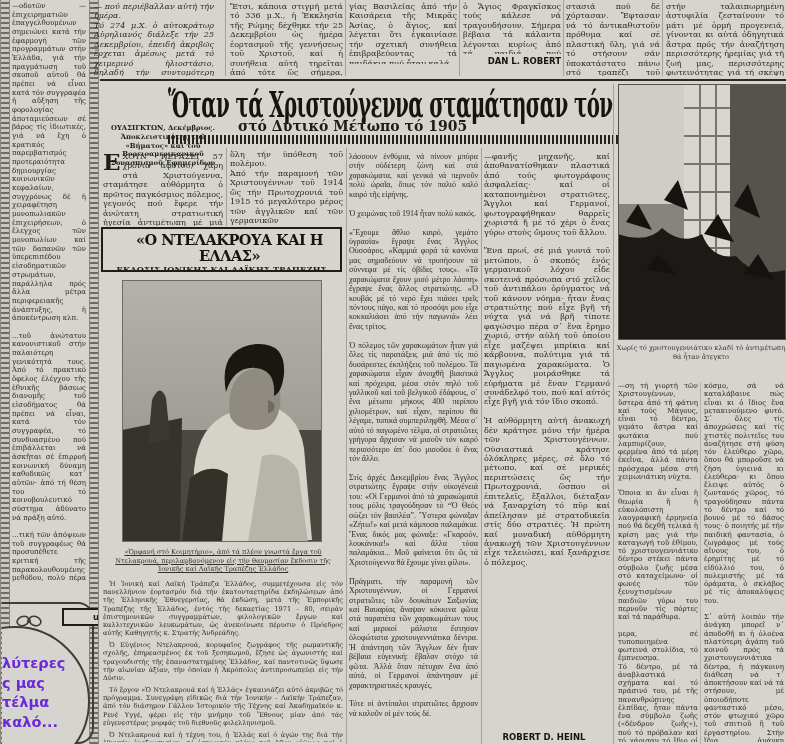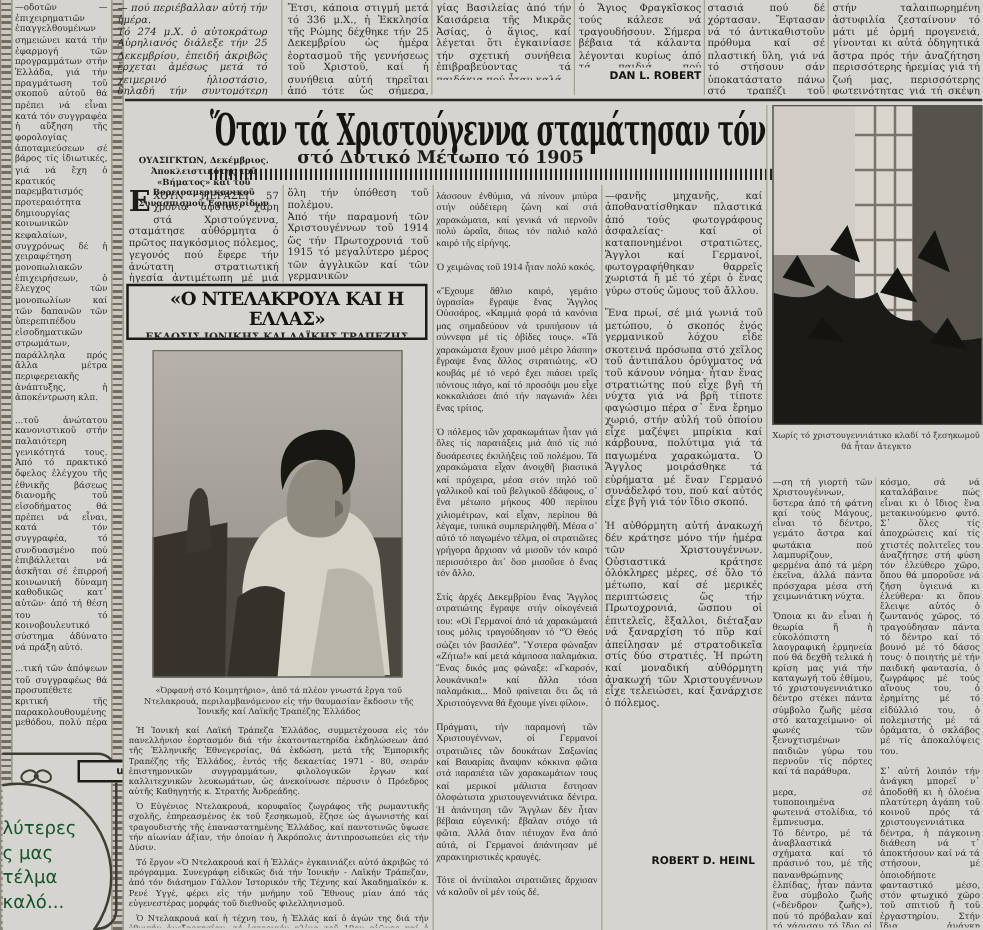--- a/index.html
+++ b/index.html
@@ -27,22 +27,22 @@
   .dropcap{float:left;font-size:23px;line-height:0.85;font-weight:bold;padding-right:2px;color:#1d1c17;}
   .box{position:absolute;left:101px;top:227px;width:241px;height:45px;
        border:2.5px solid #1d1c17;box-sizing:border-box;text-align:center;overflow:hidden;}
   .box-title{font-weight:bold;font-size:14.5px;line-height:1.1;margin-top:3px;color:#15140f;letter-spacing:-0.5px;margin-left:16px;}
   .box-sub{font-weight:bold;font-size:8.2px;letter-spacing:0.2px;color:#23221d;}
   .caption{position:absolute;font-size:6.6px;line-height:1.3;text-align:center;color:#33322c;}
   .review p{margin:0 0 4px 0;text-indent:6px;}
   .sig{position:absolute;font-family:"DejaVu Sans",sans-serif;font-weight:bold;font-size:8.5px;
        text-align:right;color:#15140f;}
   .photo-frame{position:absolute;background:#b9b7af;box-shadow:0 0 0 1px #8a887e inset;}
-  .ball-line{font-family:"DejaVu Sans",sans-serif;font-weight:normal;font-size:14.5px;
-             line-height:1.35;color:#14532d;white-space:nowrap;}
+  .ball-line{font-family:"DejaVu Sans",sans-serif;font-weight:bold;font-size:14.5px;
+             line-height:1.35;color:#6d28d9;white-space:nowrap;}
 </style>
 </head>
 <body>
 
 <div class="chain" style="left:0;"></div>
 <div class="chain" style="left:89px;"></div>
 
 <div class="col tiny" style="left:12px;top:2px;width:74px;height:580px;font-size:7px;">—οδοτῶν — ἐπιχειρηματιῶν ἐπαγγελθουμένων σημειώνει κατά τήν ἐφαρμογή τῶν προγραμμάτων στήν Ἑλλάδα, γιά τήν πραγμάτωση τοῦ σκοποῦ αὐτοῦ θά πρέπει νά εἶναι κατά τόν συγγραφέα ἡ αὔξηση τῆς φορολογίας ἀποταμιεύσεων σέ βάρος τίς ἰδιωτικές, γιά νά ἔχη ὁ κρατικός παρεμβατισμός προτεραιότητα δημιουργίας κοινωνικῶν κεφαλαίων, συγχρόνως δέ ἡ χειραφέτηση μονοπωλιακῶν ἐπιχειρήσεων, ὁ ἔλεγχος τῶν μονοπωλίων καί τῶν δαπανῶν τῶν ὑπερεπιπέδου εἰσοδηματικῶν στρωμάτων, παράλληλα πρός ἄλλα μέτρα περιφερειακῆς ἀνάπτυξης, ἡ ἀποκέντρωση κλπ.
 
 ...τοῦ ἀνώτατου κανονιστικοῦ στήν παλαιότερη γενικότητά τους. Ἀπό τό πρακτικό ὄφελος ἐλέγχου τῆς ἐθνικῆς βάσεως διανομῆς τοῦ εἰσοδήματος θά πρέπει νά εἶναι, κατά τόν συγγραφέα, τό συνδυασμένο πού ἐπιβάλλεται νά ἀσκῆται σέ ἐπιρροή κοινωνική δύναμη καθοδικῶς κατ᾽ αὐτῶν· ἀπό τή θέση του τό κοινοβουλευτικό σύστημα ἀδύνατο νά πράξη αὐτό.
@@ -124,21 +124,21 @@
     <path d="M70,262 L72,190 q4,-46 38,-58 l30,-8 q36,6 42,44 l8,92 Z" fill="#d5d2c8"></path>
     <path d="M60,262 l8,-64 q20,-16 38,-4 l-6,68 Z" fill="#33312a"></path>
     <path d="M108,136 q-4,-32 14,-44 q22,-12 32,8 q8,16 2,34 q-6,16 -22,16 q-20,0 -26,-14 Z" fill="#8f8b80"></path>
     <path d="M104,112 q-8,-44 30,-48 q30,-2 28,30 q-2,18 -10,22 q2,-26 -18,-28 q-22,-2 -30,24 Z" fill="#181712"></path>
     <path d="M146,120 q8,2 6,10 l-6,4 Z" fill="#6e6a60"></path>
     <path d="M140,176 q22,-6 36,14 l10,72 -60,0 Z" fill="#b7b4aa"></path>
     <rect x="0" y="0" width="200" height="262" fill="none" stroke="#6e6c63" stroke-width="2"></rect>
   </svg>
 </div>
 
-<div class="caption" style="left:103px;top:548px;width:240px;">«Ὀρφανή στό Κοιμητήριο», ἀπό τά πλέον γνωστά ἔργα τοῦ Ντελακρουά, περιλαμβανόμενον εἰς τήν θαυμασίαν ἔκδοσιν τῆς Ἰονικῆς καί Λαϊκῆς Τραπέζης Ἑλλάδος</div>
+<div class="caption" style="left:103px;top:548px;width:240px;text-decoration:underline;">«Ὀρφανή στό Κοιμητήριο», ἀπό τά πλέον γνωστά ἔργα τοῦ Ντελακρουά, περιλαμβανόμενον εἰς τήν θαυμασίαν ἔκδοσιν τῆς Ἰονικῆς καί Λαϊκῆς Τραπέζης Ἑλλάδος</div>
 
 <div class="review tiny abs" style="left:103px;top:580px;width:240px;height:162px;overflow:hidden;text-align:justify;">
   <p>Ἡ Ἰονική καί Λαϊκή Τράπεζα Ἑλλάδος, συμμετέχουσα εἰς τόν πανελλήνιον ἑορτασμόν διά τήν ἑκατονταετηρίδα ἐκδηλώσεων ἀπό τῆς Ἑλληνικῆς Ἐθνεγερσίας, θά ἐκδώση, μετά τῆς Ἐμπορικῆς Τραπέζης τῆς Ἑλλάδος, ἐντός τῆς δεκαετίας 1971 - 80, σειράν ἐπιστημονικῶν συγγραμμάτων, φιλολογικῶν ἔργων καί καλλιτεχνικῶν λευκωμάτων, ὡς ἀνεκοίνωσε πέρυσιν ὁ Πρόεδρος αὐτῆς Καθηγητής κ. Στρατής Ἀνδρεάδης.</p>
   <p>Ὁ Εὐγένιος Ντελακρουά, κορυφαῖος ζωγράφος τῆς ρωμαντικῆς σχολῆς, ἐπηρεασμένος ἐκ τοῦ ξεσηκωμοῦ, ἔζησε ὡς ἀγωνιστής καί τραγουδιστής τῆς ἐπαναστατημένης Ἑλλάδος, καί παντοτινῶς ὕψωσε τήν αἰωνίαν ἀξίαν, τήν ὁποίαν ἡ Ἀκρόπολις ἀντιπροσωπεύει εἰς τήν Δύσιν.</p>
   <p>Τό ἔργον «Ὁ Ντελακρουά καί ἡ Ἑλλάς» ἐγκαινιάζει αὐτό ἀκριβῶς τό πρόγραμμα. Συνεγράφη εἰδικῶς διά τήν Ἰονικήν - Λαϊκήν Τράπεζαν, ἀπό τόν διάσημον Γάλλον Ἱστορικόν τῆς Τέχνης καί Ἀκαδημαϊκόν κ. Ρενέ Υγγέ, φέρει εἰς τήν μνήμην τοῦ Ἔθνους μίαν ἀπό τάς εὐγενεστέρας μορφάς τοῦ διεθνοῦς φιλελληνισμοῦ.</p>
   <p>Ὁ Ντελακρουά καί ἡ τέχνη του, ἡ Ἑλλάς καί ὁ ἀγών της διά τήν ἐθνικήν ἀνεξαρτησίαν, τό ἱστορικόν κλίμα τοῦ 19ου αἰῶνος καί ὁ δυτικός φιλελευθερισμός, εἶναι μερικά ἀπό τά κεφάλαια πού συμπλέκει ἡ ἔκδοσις αὐτή.</p>
 
 </div>
 
 <div class="col" style="left:349px;top:152px;width:129px;height:592px;font-family:Liberation Serif, serif;">λάσσουν ἐνθύμια, νά πίνουν μπύρα στήν οὐδέτερη ζώνη καί στά χαρακώματα, καί γενικά νά περνοῦν πολύ ὡραῖα, ὅπως τόν παλιό καλό καιρό τῆς εἰρήνης.
@@ -152,21 +152,21 @@
 Στίς ἀρχές Δεκεμβρίου ἕνας Ἄγγλος στρατιώτης ἔγραψε στήν οἰκογένειά του: «Οἱ Γερμανοί ἀπό τά χαρακώματά τους μόλις τραγούδησαν τό “Ὁ Θεός σώζει τόν βασιλέα”. Ὕστερα φώναξαν «Ζήτω!» καί μετά κάμποσα παλαμάκια. Ἕνας δικός μας φώναξε: «Γκαρσόν, λουκάνικα!» καί ἄλλα τόσα παλαμάκια... Μοῦ φαίνεται ὅτι ὥς τά Χριστούγεννα θά ἔχουμε γίνει φίλοι».
 
 Πράγματι, τήν παραμονή τῶν Χριστουγέννων, οἱ Γερμανοί στρατιῶτες τῶν δουκάτων Σαξωνίας καί Βαυαρίας ἄναψαν κόκκινα φῶτα στά παραπέτα τῶν χαρακωμάτων τους καί μερικοί μάλιστα ἔστησαν ὁλοφώτιστα χριστουγεννιάτικα δέντρα. Ἡ ἀπάντηση τῶν Ἄγγλων δέν ἦταν βέβαια εὐγενική: ἔβαλαν στόχο τά φῶτα. Ἀλλά ὅταν πέτυχαν ἕνα ἀπό αὐτά, οἱ Γερμανοί ἀπάντησαν μέ χαρακτηριστικές κραυγές.
 
 Τότε οἱ ἀντίπαλοι στρατιῶτες ἄρχισαν νά καλοῦν οἱ μέν τούς δέ.</div>
 <div class="col" style="left:484px;top:152px;width:126px;height:544px;">—φανῆς μηχανῆς, καί ἀποθανατίσθηκαν πλαστικά ἀπό τούς φωτογράφους ἀσφαλείας· καί οἱ καταπονημένοι στρατιῶτες, Ἄγγλοι καί Γερμανοί, φωτογραφήθηκαν θαρρεῖς χωριστά ἤ μέ τό χέρι ὁ ἕνας γύρω στούς ὤμους τοῦ ἄλλου.
 
 Ἕνα πρωί, σέ μιά γωνιά τοῦ μετώπου, ὁ σκοπός ἑνός γερμανικοῦ λόχου εἶδε σκοτεινά πρόσωπα στό χεῖλος τοῦ ἀντιπάλου ὀρύγματος νά τοῦ κάνουν νόημα· ἦταν ἕνας στρατιώτης πού εἶχε βγῆ τή νύχτα γιά νά βρῆ τίποτε φαγώσιμο πέρα σ᾽ ἕνα ἔρημο χωριό, στήν αὐλή τοῦ ὁποίου εἶχε μαζέψει μπρίκια καί κάρβουνα, πολύτιμα γιά τά παγωμένα χαρακώματα. Ὁ Ἄγγλος μοιράσθηκε τά εὑρήματα μέ ἕναν Γερμανό συνάδελφό του, πού καί αὐτός εἶχε βγῆ γιά τόν ἴδιο σκοπό.
 
 Ἡ αὐθόρμητη αὐτή ἀνακωχή δέν κράτησε μόνο τήν ἡμέρα τῶν Χριστουγέννων. Οὐσιαστικά κράτησε ὁλόκληρες μέρες, σέ ὅλο τό μέτωπο, καί σέ μερικές περιπτώσεις ὥς τήν Πρωτοχρονιά, ὥσπου οἱ ἐπιτελεῖς, ἔξαλλοι, διέταξαν νά ξαναρχίση τό πῦρ καί ἀπείλησαν μέ στρατοδικεῖα στίς δύο στρατιές. Ἡ πρώτη καί μοναδική αὐθόρμητη ἀνακωχή τῶν Χριστουγέννων εἶχε τελειώσει, καί ξανάρχισε ὁ πόλεμος.</div>
-<div class="sig" style="left:484px;top:684px;width:120px;">ROBERT D. HEINL</div>
+<div class="sig" style="left:484px;top:732px;width:120px;text-align:center;">ROBERT D. HEINL</div>
 
 <div class="vrule" style="left:226px;top:148px;height:78px;"></div>
 <div class="vrule" style="left:346px;top:148px;height:596px;"></div>
 <div class="vrule" style="left:481px;top:148px;height:596px;"></div>
 <div class="vrule" style="left:613px;top:84px;height:660px;"></div>
 
 <div class="photo-frame" style="left:618px;top:84px;width:168px;height:256px;background:#23221d;">
   <svg width="168" height="256" viewBox="0 0 168 256">
     <rect x="0" y="0" width="168" height="256" fill="#86847c"></rect>
     <rect x="0" y="0" width="70" height="120" fill="#cfcdc5"></rect>
@@ -188,21 +188,21 @@
         <path d="M60,96 l10,30 -24,-10 Z"></path>
       <path d="M100,130 l16,28 -30,-8 Z"></path>
         <path d="M130,100 l12,34 -26,-12 Z"></path>
       <path d="M40,170 l18,20 -30,-4 Z"></path>
         <path d="M140,170 l16,26 -30,-6 Z"></path>
     </g>
     <rect x="0" y="0" width="168" height="256" fill="none" stroke="#55534b" stroke-width="2"></rect>
   </svg>
 </div>
 
-<div class="caption" style="left:616px;top:344px;width:170px;">Χωρίς τό χριστουγεννιάτικο κλαδί τό ξεσηκωμοῦ θά ἦταν ἄτεγκτο</div>
+<div class="caption" style="left:616px;top:344px;width:170px;">Χωρίς τό χριστουγεννιάτικο κλαδί τό ἀντιμέτωπη θά ἦταν ἄτεγκτο</div>
 
 <div class="col" style="left:618px;top:382px;width:80px;height:360px;font-size:7px;">—ση τή γιορτή τῶν Χριστουγέννων, ὕστερα ἀπό τή φάτνη καί τούς Μάγους, εἶναι τό δέντρο, γεμάτο ἄστρα καί φωτάκια πού λαμπυρίζουν, φερμένα ἀπό τά μέρη ἐκεῖνα, ἀλλά πάντα πρόσχαρα μέσα στή χειμωνιάτικη νύχτα.
 
 Ὅποια κι ἄν εἶναι ἡ θεωρία ἤ ἡ εὐκολόπιστη λαογραφική ἑρμηνεία πού θά δεχθῆ τελικά ἡ κρίση μας γιά τήν καταγωγή τοῦ ἐθίμου, τό χριστουγεννιάτικο δέντρο στέκει πάντα σύμβολο ζωῆς μέσα στό καταχείμωνο· οἱ φωνές τῶν ξενυχτισμένων παιδιῶν γύρω του περνοῦν τίς πόρτες καί τά παράθυρα.
 
 μερα, σέ τυποποιημένα φωτεινά στολίδια, τό ἔμπνευσμα.
 Τό δέντρο, μέ τά ἀναβλαστικά σχήματα καί τό πράσινό του, μέ τῆς πανανθρώπινης ἐλπίδας, ἦταν πάντα ἕνα σύμβολο ζωῆς («δένδρον ζωῆς»), πού τό πρόβαλαν καί τό χάρισαν τό ἴδιο οἱ θρησκεῖες (κ᾽ ἡ Χριστιανική), ὅσο κι οἱ αἰσθαντικές λαϊκές παραδόσεις.</div>
 <div class="col" style="left:704px;top:382px;width:80px;height:360px;font-size:7px;">κόσμο, σά νά καταλάβαινε πώς εἶναι κι ὁ ἴδιος ἕνα μετακινούμενο φυτό. Σ᾽ ὅλες τίς ἀποχρώσεις καί τίς χτιστές πολιτεῖες του ἀναζήτησε στή φύση τόν ἐλεύθερο χῶρο, ὅπου θά μποροῦσε νά ζήση ὑγιεινά κι ἐλεύθερα· κι ὅπου ἔλειψε αὐτός ὁ ζωντανός χῶρος, τό τραγούδησαν πάντα τό δέντρο καί τό βουνό μέ τό δάσος τους· ὁ ποιητής μέ τήν παιδική φαντασία, ὁ ζωγράφος μέ τούς αἴνους του, ὁ ἐρημίτης μέ τό εἰδύλλιό του, ὁ πολεμιστής μέ τά ὁράματα, ὁ σκλάβος μέ τίς ἀποκαλύψεις του.
 
 Σ᾽ αὐτή λοιπόν τήν ἀνάγκη μπορεῖ ν᾽ ἀποδοθῆ κι ἡ ὁλοένα πλατύτερη ἀγάπη τοῦ κοινοῦ πρός τά χριστουγεννιάτικα δέντρα, ἡ πάγκοινη διάθεση νά τ᾽ ἀποκτήσουν καί νά τά στήσουν, μέ ὁποιοδήποτε φανταστικό μέσο, στόν φτωχικό χῶρο τοῦ σπιτιοῦ ἤ τοῦ ἐργαστηρίου. Στήν ἴδια ἀνάγκη ἀποδίδεται κι ἡ χαρά πού μᾶς προσφέρουν οἱ χριστουγεννιάτικοι δρόμοι, ὅταν ἀντικρύζουμε ἁπλωμένα στά πεζοδρόμια τά κομμένα κλαριά, τά μικρά καί τά μεγάλα δεντράκια. Ὅλος ὁ...</div>

